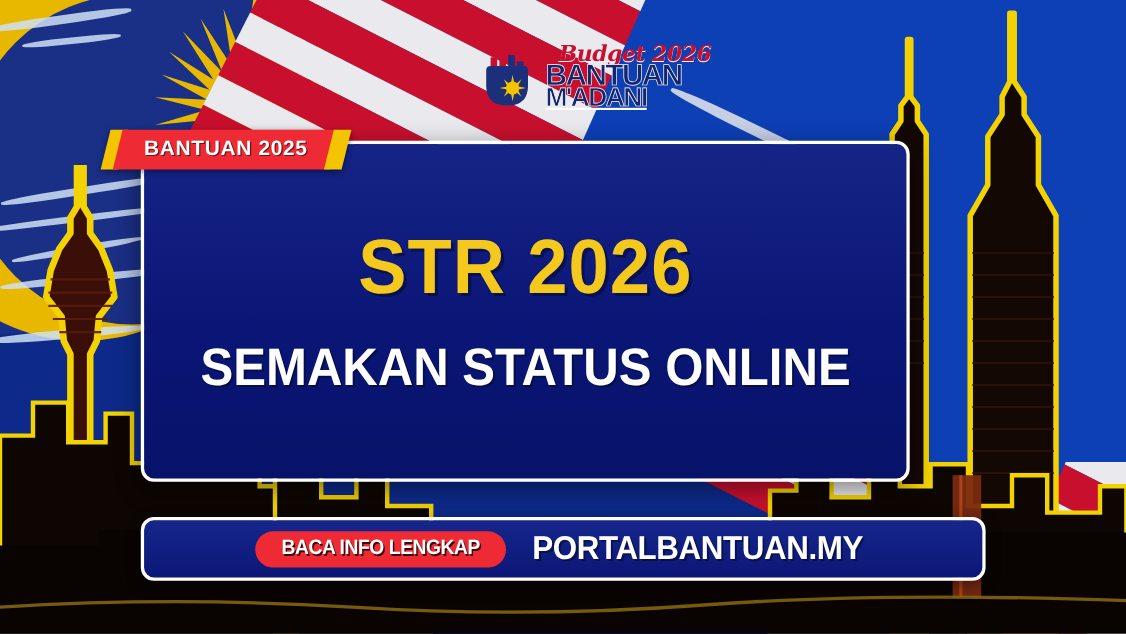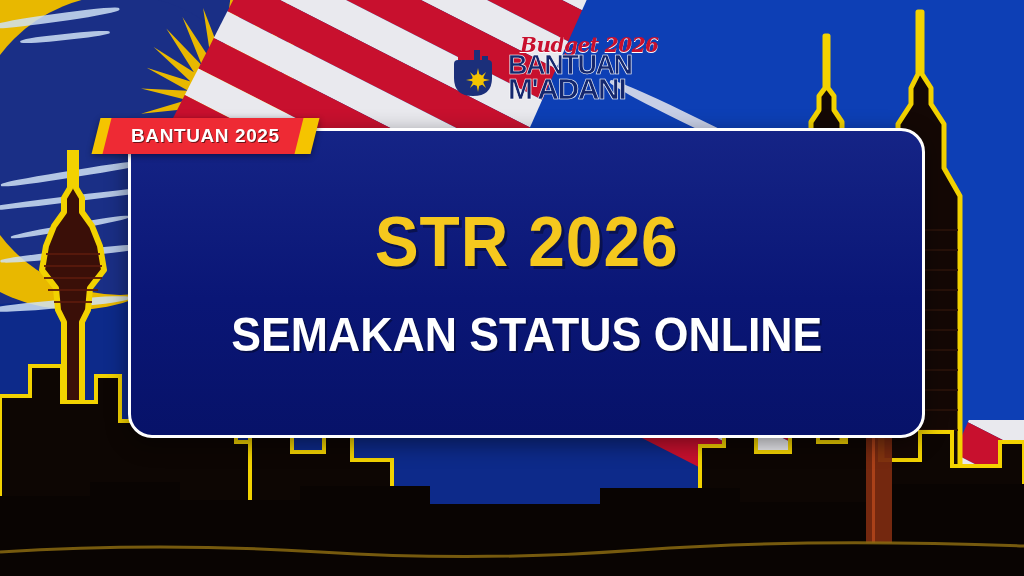--- a/index.html
+++ b/index.html
@@ -103,21 +103,21 @@
 
   
   .kltower { position:absolute; left:18px; top:150px; width:110px; height:420px; }
   .kltower svg { width:100%; height:100%; display:block; }
 
   
 
   
   .logo {
     position:absolute;
-    left:444px; top:24px;
+    left:432px; top:24px;
     width:186px; height:90px;
     display:flex; align-items:center; gap:6px;
   }
   .logo-mark { position:relative; width:58px; height:62px; flex:none; }
   .logo-mark svg { width:100%; height:100%; display:block; }
   .logo-words { position:relative; line-height:1; }
   .logo-budget {
     font-family:"DejaVu Serif", serif;
     font-style:italic;
     font-weight:700;
@@ -130,21 +130,21 @@
   }
   .logo-my, .logo-md {
     font-family:"Liberation Sans", sans-serif;
     font-weight:700;
     color:#14276e;
     letter-spacing:-1.4px;
     -webkit-text-stroke:0.6px #fff;
     white-space:nowrap;
   }
   .logo-my { font-size:27px; margin-top:-3px; }
-  .logo-md { font-size:30px; margin-top:-5px; }
+  .logo-md { font-size:24px; margin-top:-5px;text-decoration:underline; }
 
   
   .badge {
     position:absolute;
     left:96px; top:118px;
     height:36px;
     display:flex; align-items:stretch;
     filter:drop-shadow(0 2px 3px rgba(0,0,0,.45));
     z-index:6;
   }
@@ -173,25 +173,25 @@
     width:16px;
     background:#f5c400;
     transform:skewX(-14deg);
     margin-left:-5px;
   }
 
   
   .card {
     position:absolute;
     left:128px; top:128px;
-    width:797px; height:310px;
+    width:699px; height:310px;
     background:#122183;
     background:linear-gradient(180deg,#152486 0%,#0a1676 55%,#071269 100%);
     border:3px solid #ffffff;
-    border-radius:24px;
+    border-radius:12px;
     display:flex; flex-direction:column;
     align-items:center; justify-content:center;
     gap:8px;
     z-index:5;
     box-shadow:0 6px 22px rgba(0,0,0,.45);
   }
   .title-main {
     color:#f5c81e;
     font-weight:700;
     font-size:70px;
@@ -385,14 +385,20 @@
       <span>BANTUAN 2025</span>
     </div>
     <div class="badge-tail"></div>
   </div>
 
   <div class="card">
     <div class="title-main">STR 2026</div>
     <div class="title-sub">SEMAKAN STATUS ONLINE</div>
   </div>
 
+  <div class="bottombar">
+    <div class="pill">
+      <span>BACA INFO LENGKAP</span>
+    </div>
+    <div class="site">PORTALBANTUAN.MY</div>
+  </div>
 
 </div>
 
 </body></html>

